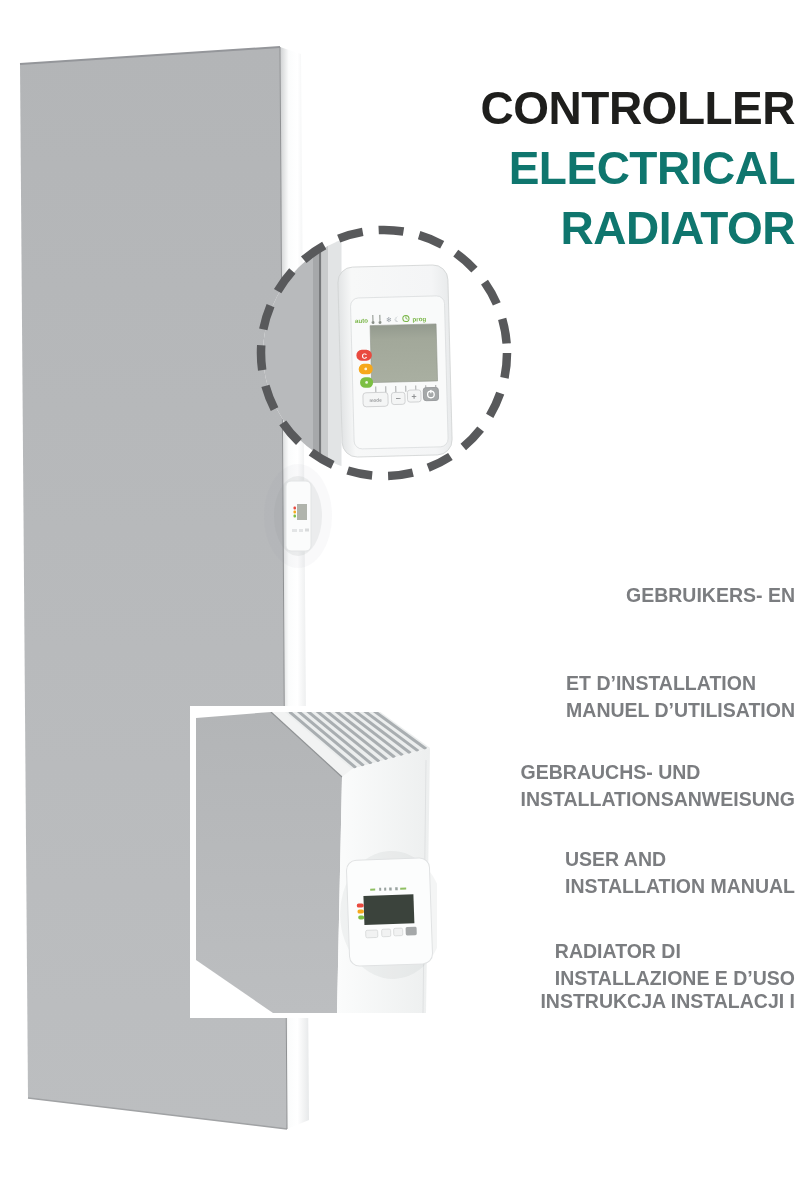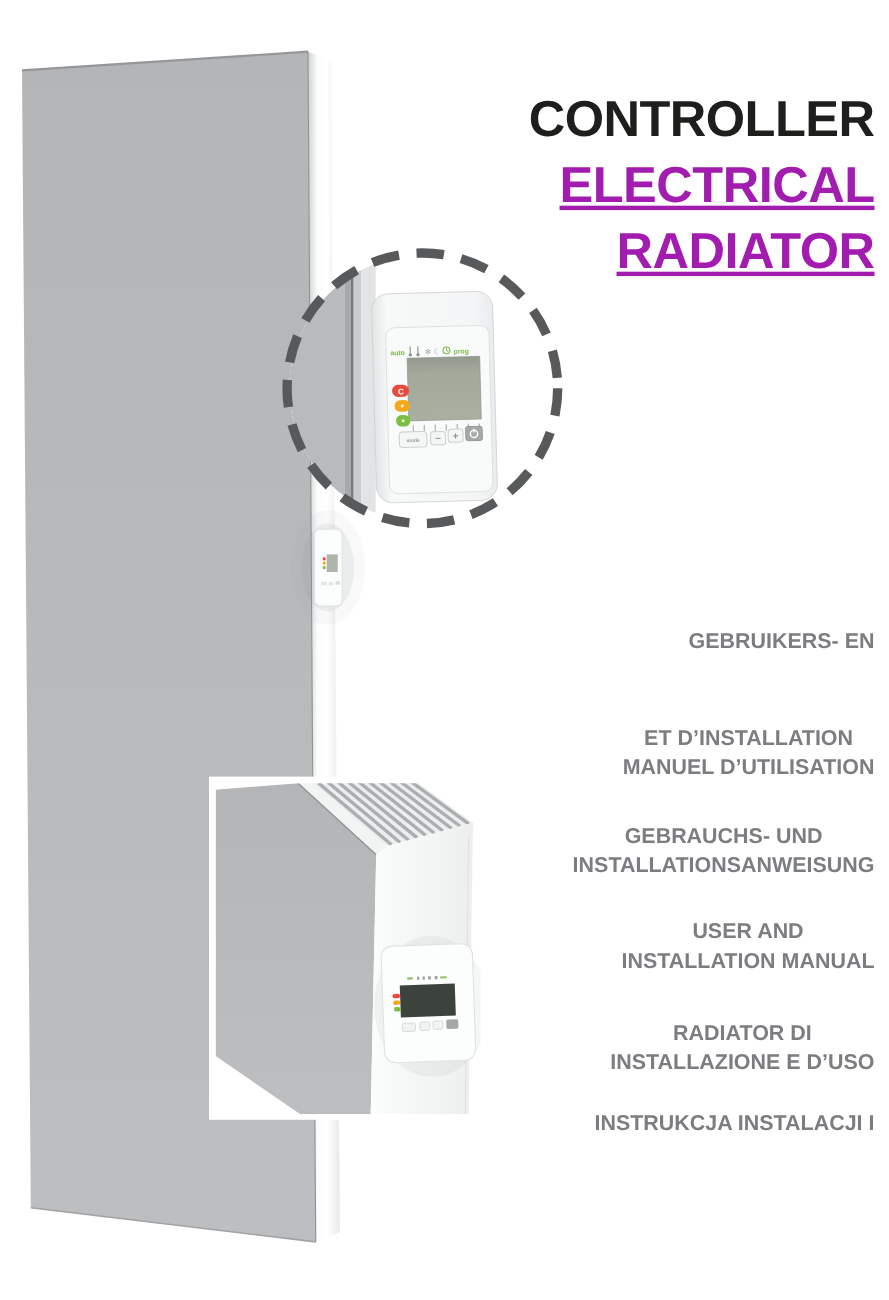--- a/index.html
+++ b/index.html
@@ -4,23 +4,23 @@
 <style>
   html,body{margin:0;padding:0;background:#fff;}
   .page{position:relative;width:808px;height:1182px;background:#ffffff;overflow:hidden;
         font-family:"Liberation Sans",sans-serif;}
   .illustration{position:absolute;left:0;top:0;}
   .right-col{position:absolute;top:0;right:13px;width:795px;height:1022px;}
   .title{position:absolute;top:78px;right:0;margin:0;text-align:right;
          font-size:46px;line-height:60px;font-weight:700;letter-spacing:-0.5px;}
   .title span{display:block;white-space:nowrap;}
   .t-black{color:#1e1e1c;}
-  .t-gray{color:#a21caf;text-decoration:underline;}
-  .manual{position:absolute;right:0;text-align:center;color:#7b7d80;
-          font-size:19.5px;line-height:27px;font-weight:700;white-space:nowrap;}
+  .t-gray{color:#0f766e;}
+  .manual{position:absolute;right:0;text-align:left;color:#7b7d80;
+          font-size:19.5px;line-height:27px;font-weight:700;white-space:nowrap;margin-top:12px;}
   svg text{font-family:"Liberation Sans",sans-serif;}
   svg text.sym{font-family:"DejaVu Sans",sans-serif;}
 </style>
 </head>
 <body>
 
 <div class="page">
 
   <svg class="illustration" width="520" height="1182" viewBox="0 0 520 1182">
     <defs>
@@ -226,17 +226,17 @@
       <div>INSTALLATIONSANWEISUNG</div>
     </div>
     <div class="manual" style="top:834px">
       <div>USER AND</div>
       <div>INSTALLATION MANUAL</div>
     </div>
     <div class="manual" style="top:926px">
       <div>RADIATOR DI</div>
       <div>INSTALLAZIONE E D’USO</div>
     </div>
-    <div class="manual" style="top:1008px">
+    <div class="manual" style="top:976px">
       <div>INSTRUKCJA INSTALACJI I</div>
     </div>
   </div>
 </div>
 
 </body></html>

